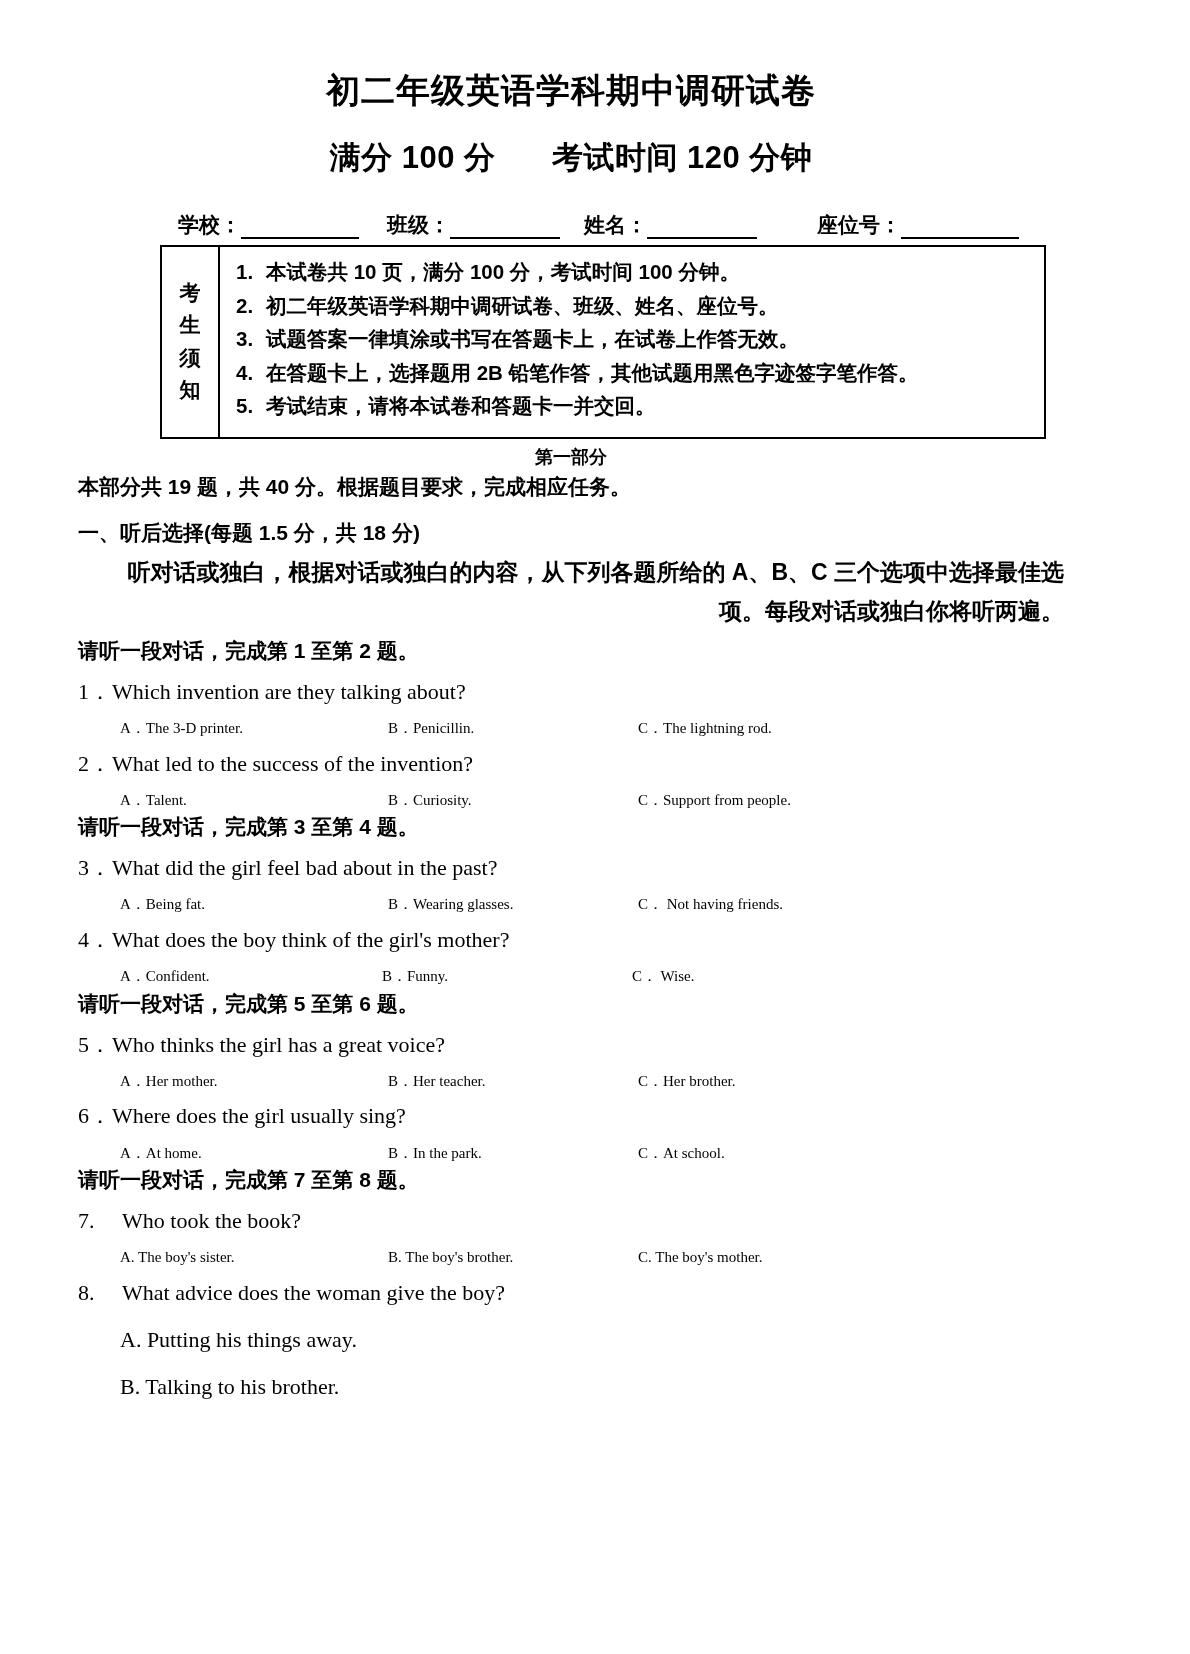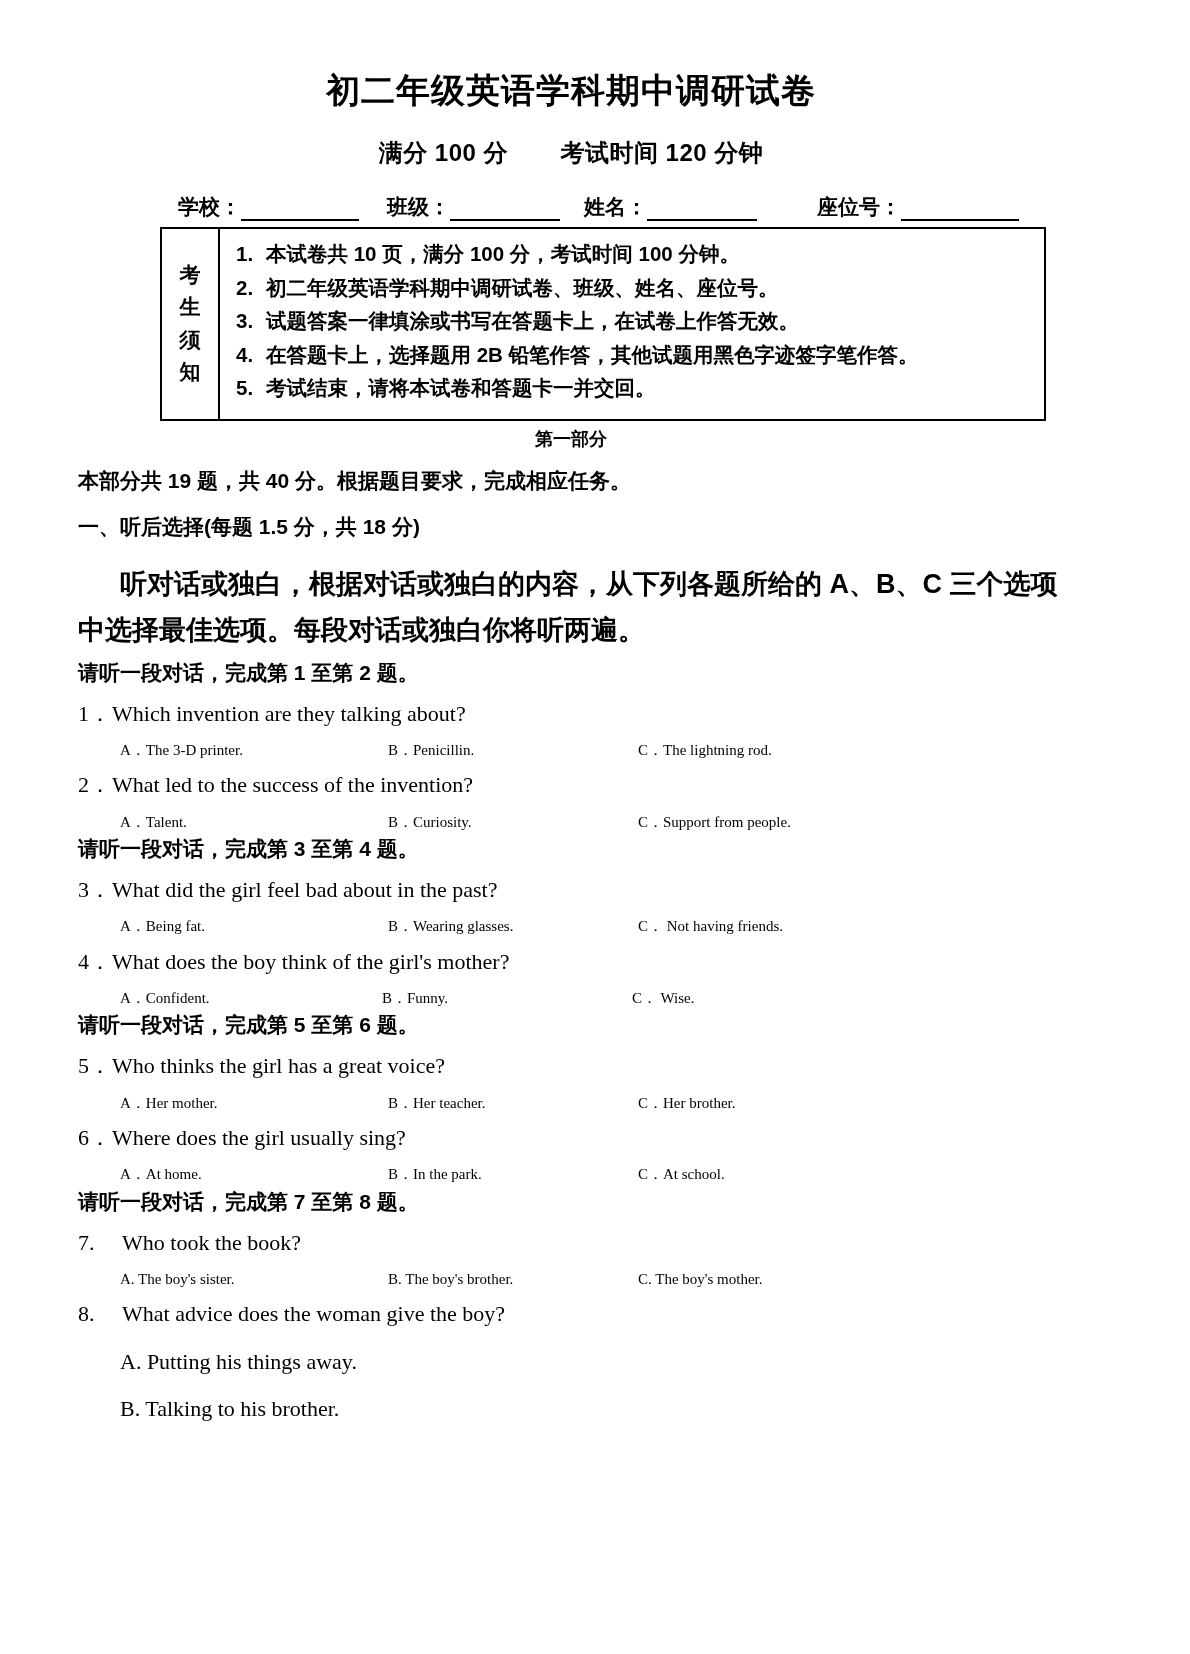--- a/index.html
+++ b/index.html
@@ -31,32 +31,32 @@
     font-weight: bold;
     font-size: 34px;
     letter-spacing: 1px;
     margin-top: 70px;
     line-height: 1.2;
   }
   .doc-subtitle {
     text-align: center;
     font-family: "Liberation Sans", "DejaVu Sans", sans-serif;
     font-weight: bold;
-    font-size: 24px;
+    font-size: 31px;
     margin-top: 26px;
     letter-spacing: 0.5px;
   }
   .doc-subtitle .gap {
     display: inline-block;
     width: 38px;
   }
 
   
   .id-row {
-    margin-top: 24px;
+    margin-top: 32px;
     padding-left: 100px;
     padding-right: 10px;
     display: flex;
     align-items: flex-end;
     font-family: "Liberation Sans", "DejaVu Sans", sans-serif;
     font-weight: bold;
     font-size: 21px;
   }
   .id-field {
     display: flex;
@@ -121,35 +121,36 @@
     text-align: center;
     font-family: "Liberation Sans", "DejaVu Sans", sans-serif;
     font-weight: bold;
     font-size: 18px;
     margin-top: 6px;
   }
   .section-note {
     font-family: "Liberation Sans", "DejaVu Sans", sans-serif;
     font-weight: bold;
     font-size: 21px;
-    margin-top: 16px;
+    margin-top: 4px;
   }
   .section-title {
     font-family: "Liberation Sans", "DejaVu Sans", sans-serif;
     font-weight: bold;
     font-size: 21px;
     margin-top: 18px;
   }
   .instruction {
     font-family: "Liberation Sans", "DejaVu Sans", sans-serif;
     font-weight: bold;
-    font-size: 27px;
-    margin-top: 20px;
+    font-size: 23px;
+    margin-top: 6px;
     line-height: 1.72;
     text-indent: 42px;
+    text-align: right;
   }
   .listen-lead {
     font-family: "Liberation Sans", "DejaVu Sans", sans-serif;
     font-weight: bold;
     font-size: 21px;
     margin-top: 5px;
   }
 
   .question {
     margin-top: 15px;

